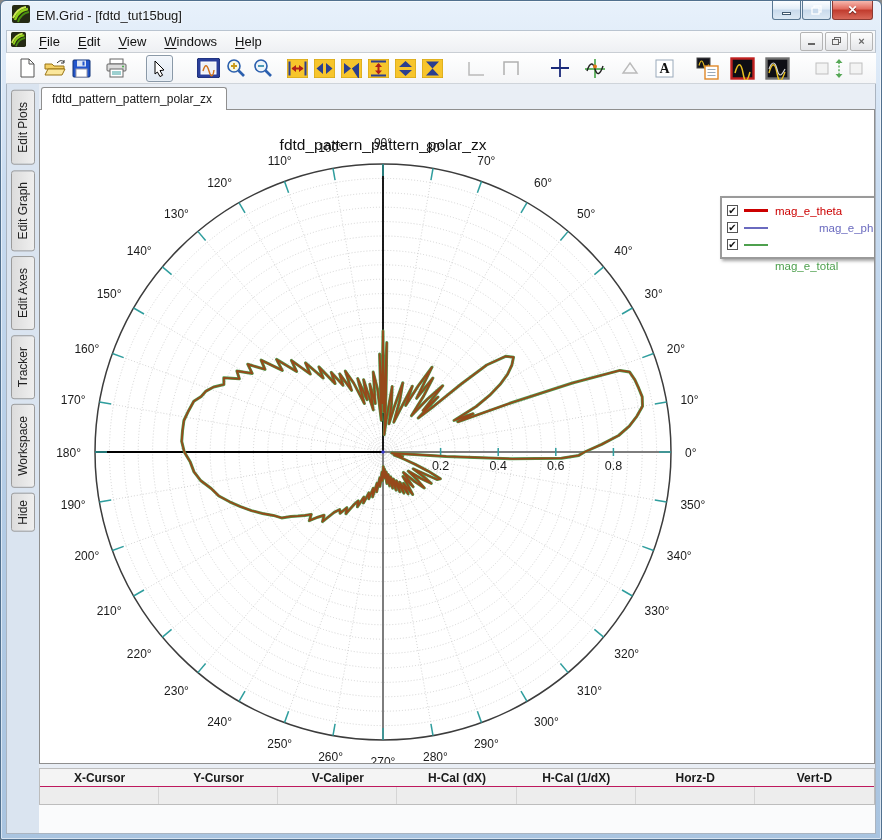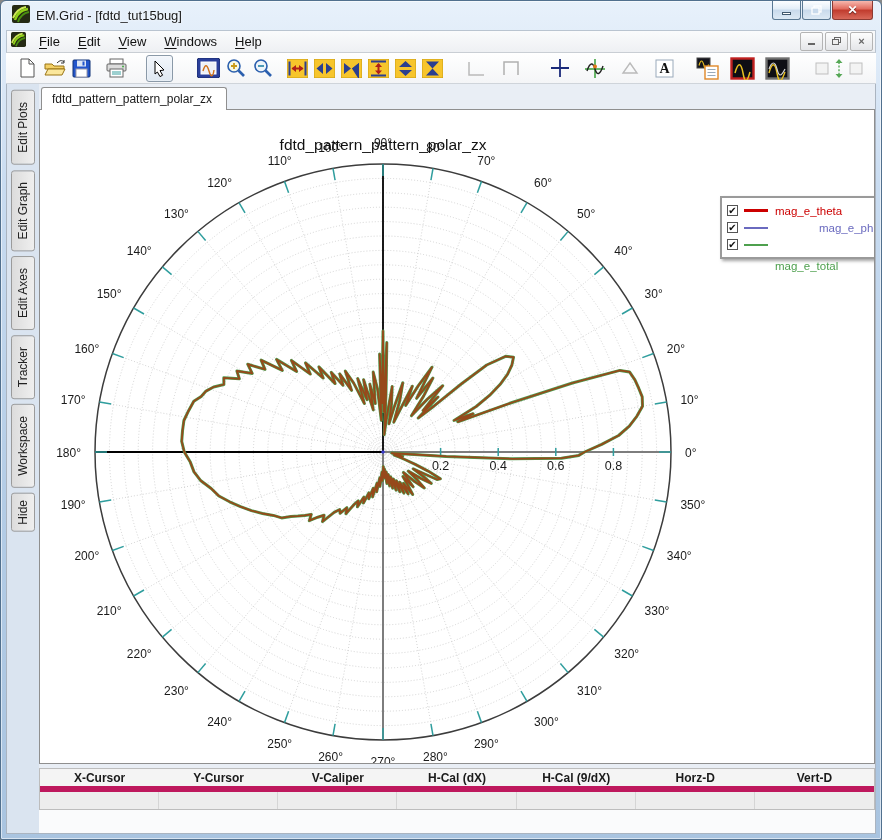--- a/index.html
+++ b/index.html
@@ -65,21 +65,21 @@
   .legend{position:absolute;left:680px;top:86px;background:#fff;border:2px solid #9a9a9a;
     box-shadow:2px 2px 3px rgba(90,90,90,.55);padding:4px 10px 4px 5px;}
   .leg-row{display:flex;align-items:center;height:17px;font-size:11.5px;white-space:nowrap;}
   .leg-check{width:11px;height:11px;border:1px solid #555;background:#fff;display:flex;align-items:center;
     justify-content:center;font-size:10px;color:#111;line-height:1;margin-right:6px;cursor:default;}
   .leg-line{display:inline-block;width:24px;margin-right:7px;}
 
   
   .readout{margin-top:4px;border:1px solid #bdbdbd;flex:0 0 auto;background:#f4f4f4;}
   .readout-head,.readout-vals{display:grid;grid-template-columns:repeat(7,1fr);}
-  .readout-head{border-bottom:6px solid #be185d;}
+  .readout-head{border-bottom:1px solid #be185d;}
   .rh-cell{font-size:12px;font-weight:700;color:#1a1a1a;text-align:center;padding:2px 0 1px;}
   .rv-cell{height:17px;background:#ededed;border-right:1px solid #d5d5d5;}
   .rv-cell:last-child{border-right:none;}
   .bottomfill{flex:1;background:#fafbfc;}
 </style>
 </head>
 <body>
 
 <div class="window">
 
@@ -485,21 +485,21 @@
               <span style="color: rgb(78, 160, 78); margin-top: 43px;">mag_e_total</span>
             </div>
           </div>
       </div>
       <div class="readout">
         <div class="readout-head" id="readout-head">
             <div class="rh-cell">X-Cursor</div>
             <div class="rh-cell">Y-Cursor</div>
             <div class="rh-cell">V-Caliper</div>
             <div class="rh-cell">H-Cal (dX)</div>
-            <div class="rh-cell">H-Cal (9/dX)</div>
+            <div class="rh-cell">H-Cal (1/dX)</div>
             <div class="rh-cell">Horz-D</div>
             <div class="rh-cell">Vert-D</div>
           </div>
         <div class="readout-vals" id="readout-vals">
             <div class="rv-cell"></div>
             <div class="rv-cell"></div>
             <div class="rv-cell"></div>
             <div class="rv-cell"></div>
             <div class="rv-cell"></div>
             <div class="rv-cell"></div>

